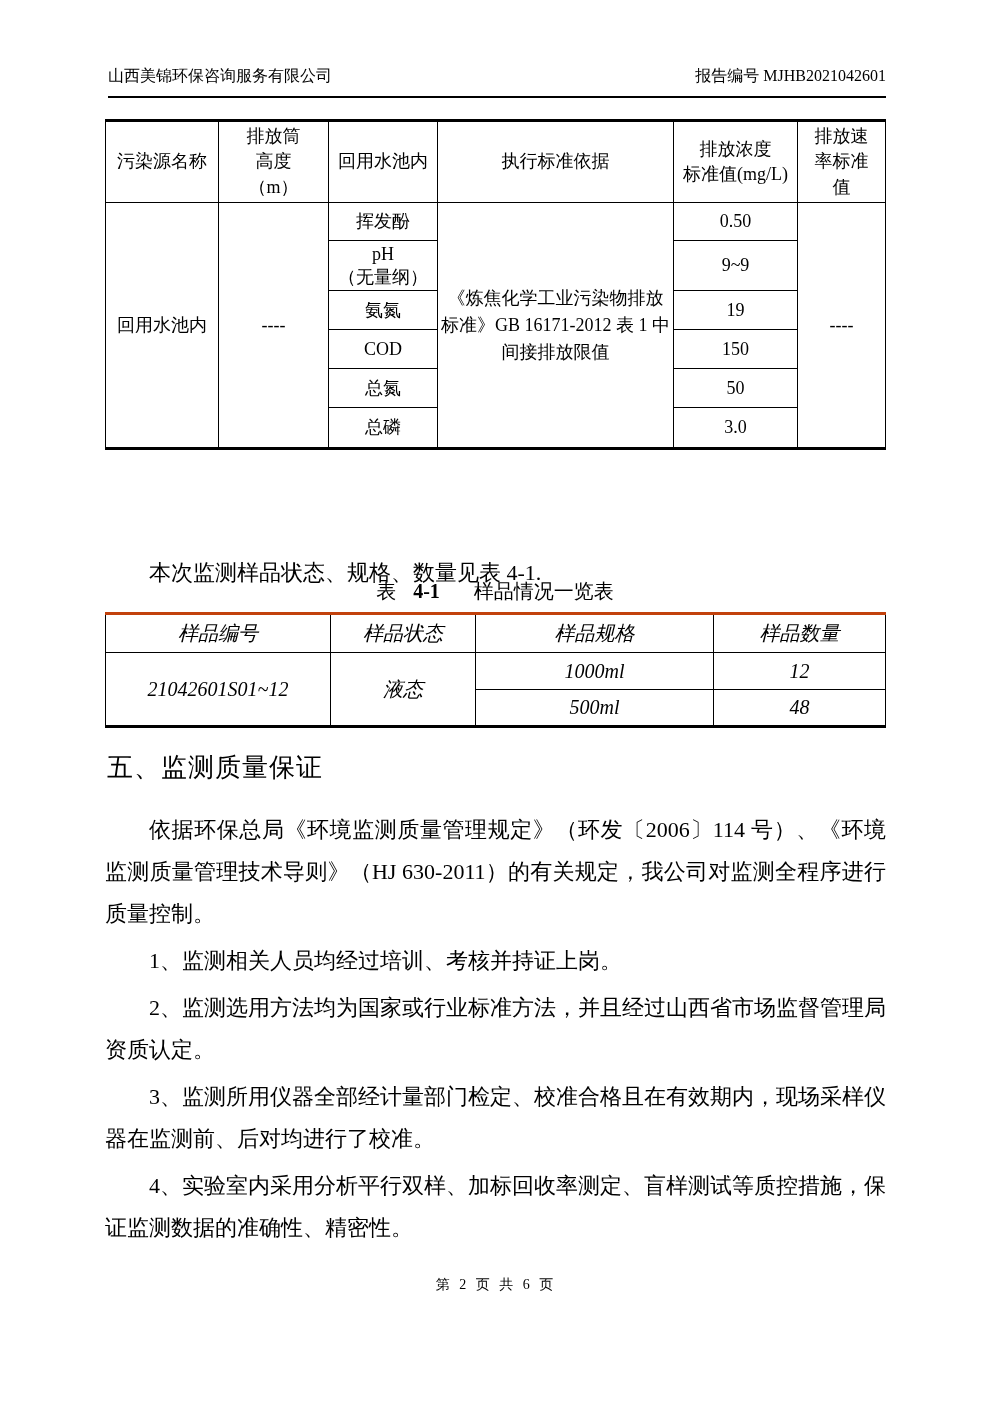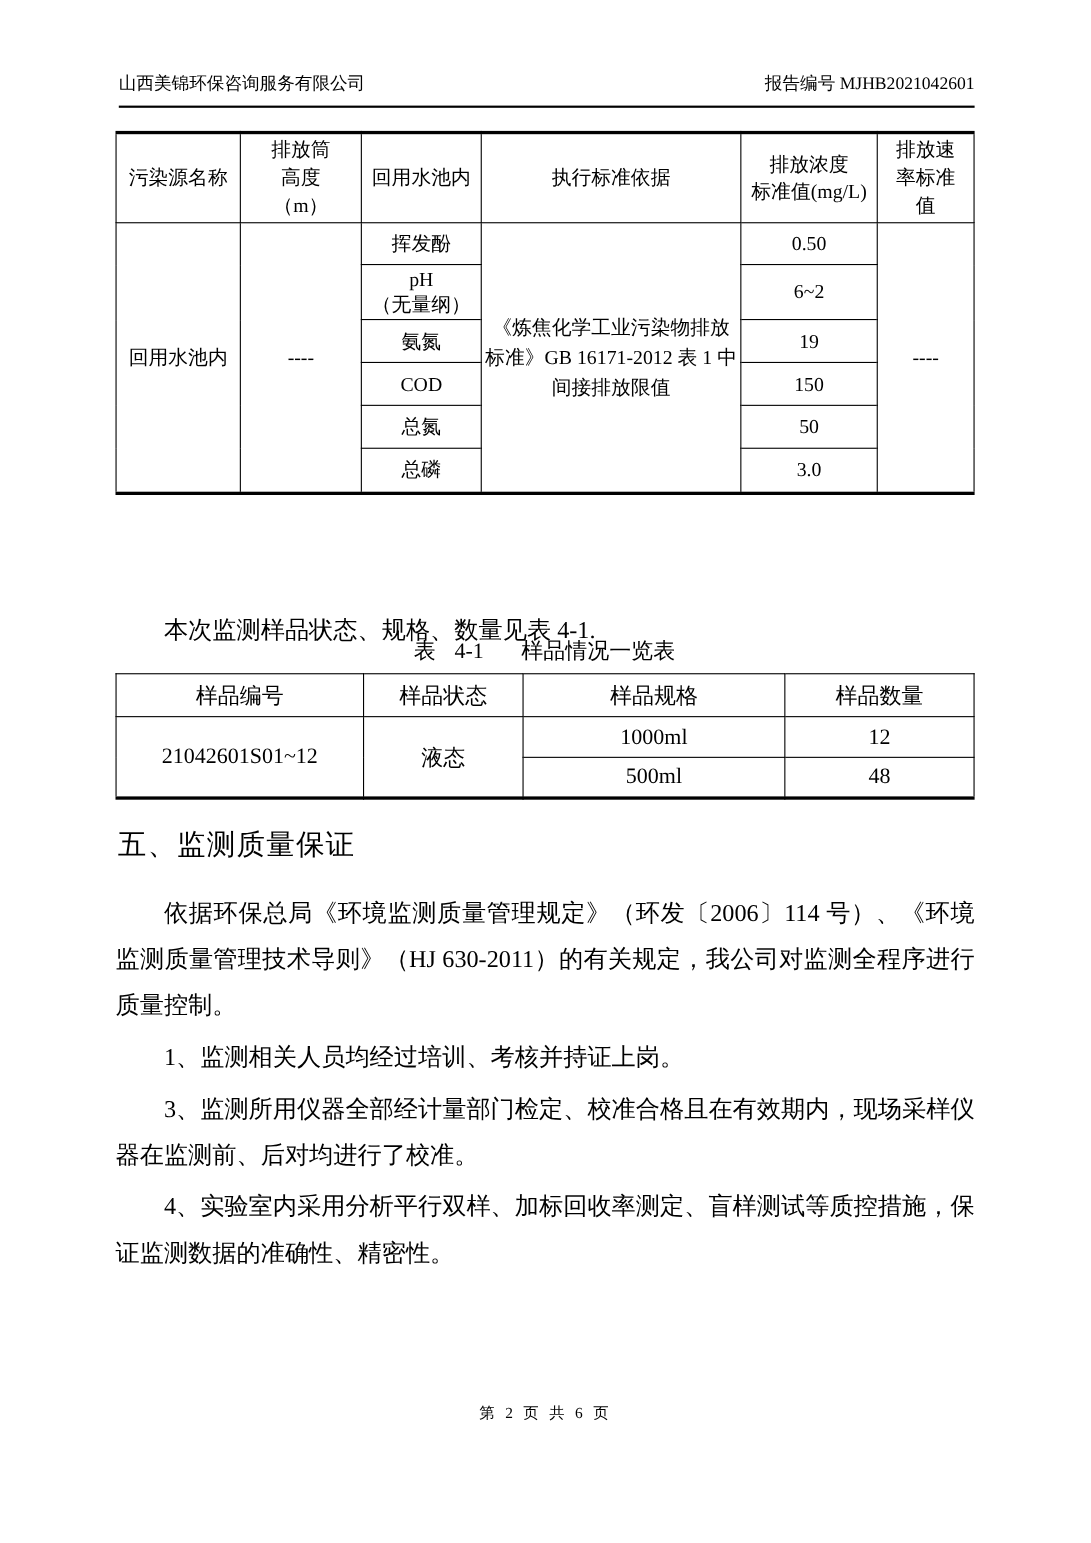--- a/index.html
+++ b/index.html
@@ -80,34 +80,35 @@
   }
 
   .tbl-caption {
     position: absolute;
     left: 105px;
     width: 780px;
     top: 578px;
     text-align: center;
     font-size: 20px;
   }
-  .tbl-caption .cap-num { font-weight: normal; margin-left: 12px; }
+  .tbl-caption .cap-num { font-weight: bold; margin-left: 12px; }
   .tbl-caption .cap-text { margin-left: 34px; margin-top: 31px; }
 
   
   table.t2 {
     position: absolute;
     left: 105px;
     top: 612px;
     width: 780px;
     border-collapse: collapse;
     table-layout: fixed;
-    border-top: 1px solid #c2410c;
+    border-top: 3px solid #c2410c;
     border-bottom: 3px solid #000;
     font-size: 20px;
+    font-style: italic;
   }
   table.t2 th, table.t2 td {
     border: 1px solid #000;
     text-align: center;
     vertical-align: middle;
     padding: 2px 3px;
     font-weight: normal;
   }
   table.t2 tr.hd { height: 39px; }
   table.t2 tr.dr { height: 37px; }
@@ -176,21 +177,21 @@
       <td>挥发酚</td>
       <td rowspan="6" class="std">《炼焦化学工业污染物排放
 标准》GB 16171-2012 表 1 中
 间接排放限值</td>
       <td>0.50</td>
       <td rowspan="6">----</td>
     </tr>
     <tr class="r1">
       <td>pH
 （无量纲）</td>
-      <td>6~2</td>
+      <td>9~9</td>
     </tr>
     <tr class="r2">
       <td>氨氮</td>
       <td>19</td>
     </tr>
     <tr class="r3">
       <td>COD</td>
       <td>150</td>
     </tr>
     <tr class="r4">
@@ -236,19 +237,20 @@
       <td>48</td>
     </tr>
   </tbody>
     </table>
 
   <div class="sec-heading h5">五、监测质量保证</div>
 
   <div class="body-text">
     <p>依据环保总局《环境监测质量管理规定》（环发〔2006〕114 号）、《环境监测质量管理技术导则》（HJ 630-2011）的有关规定，我公司对监测全程序进行质量控制。</p>
     <p>1、监测相关人员均经过培训、考核并持证上岗。</p>
+    <p>2、监测选用方法均为国家或行业标准方法，并且经过山西省市场监督管理局资质认定。</p>
     <p>3、监测所用仪器全部经计量部门检定、校准合格且在有效期内，现场采样仪器在监测前、后对均进行了校准。</p>
     <p>4、实验室内采用分析平行双样、加标回收率测定、盲样测试等质控措施，保证监测数据的准确性、精密性。</p>
   </div>
 
   <div class="doc-footer">第 2 页 共 6 页</div>
 
 </div>
 
 </body></html>

